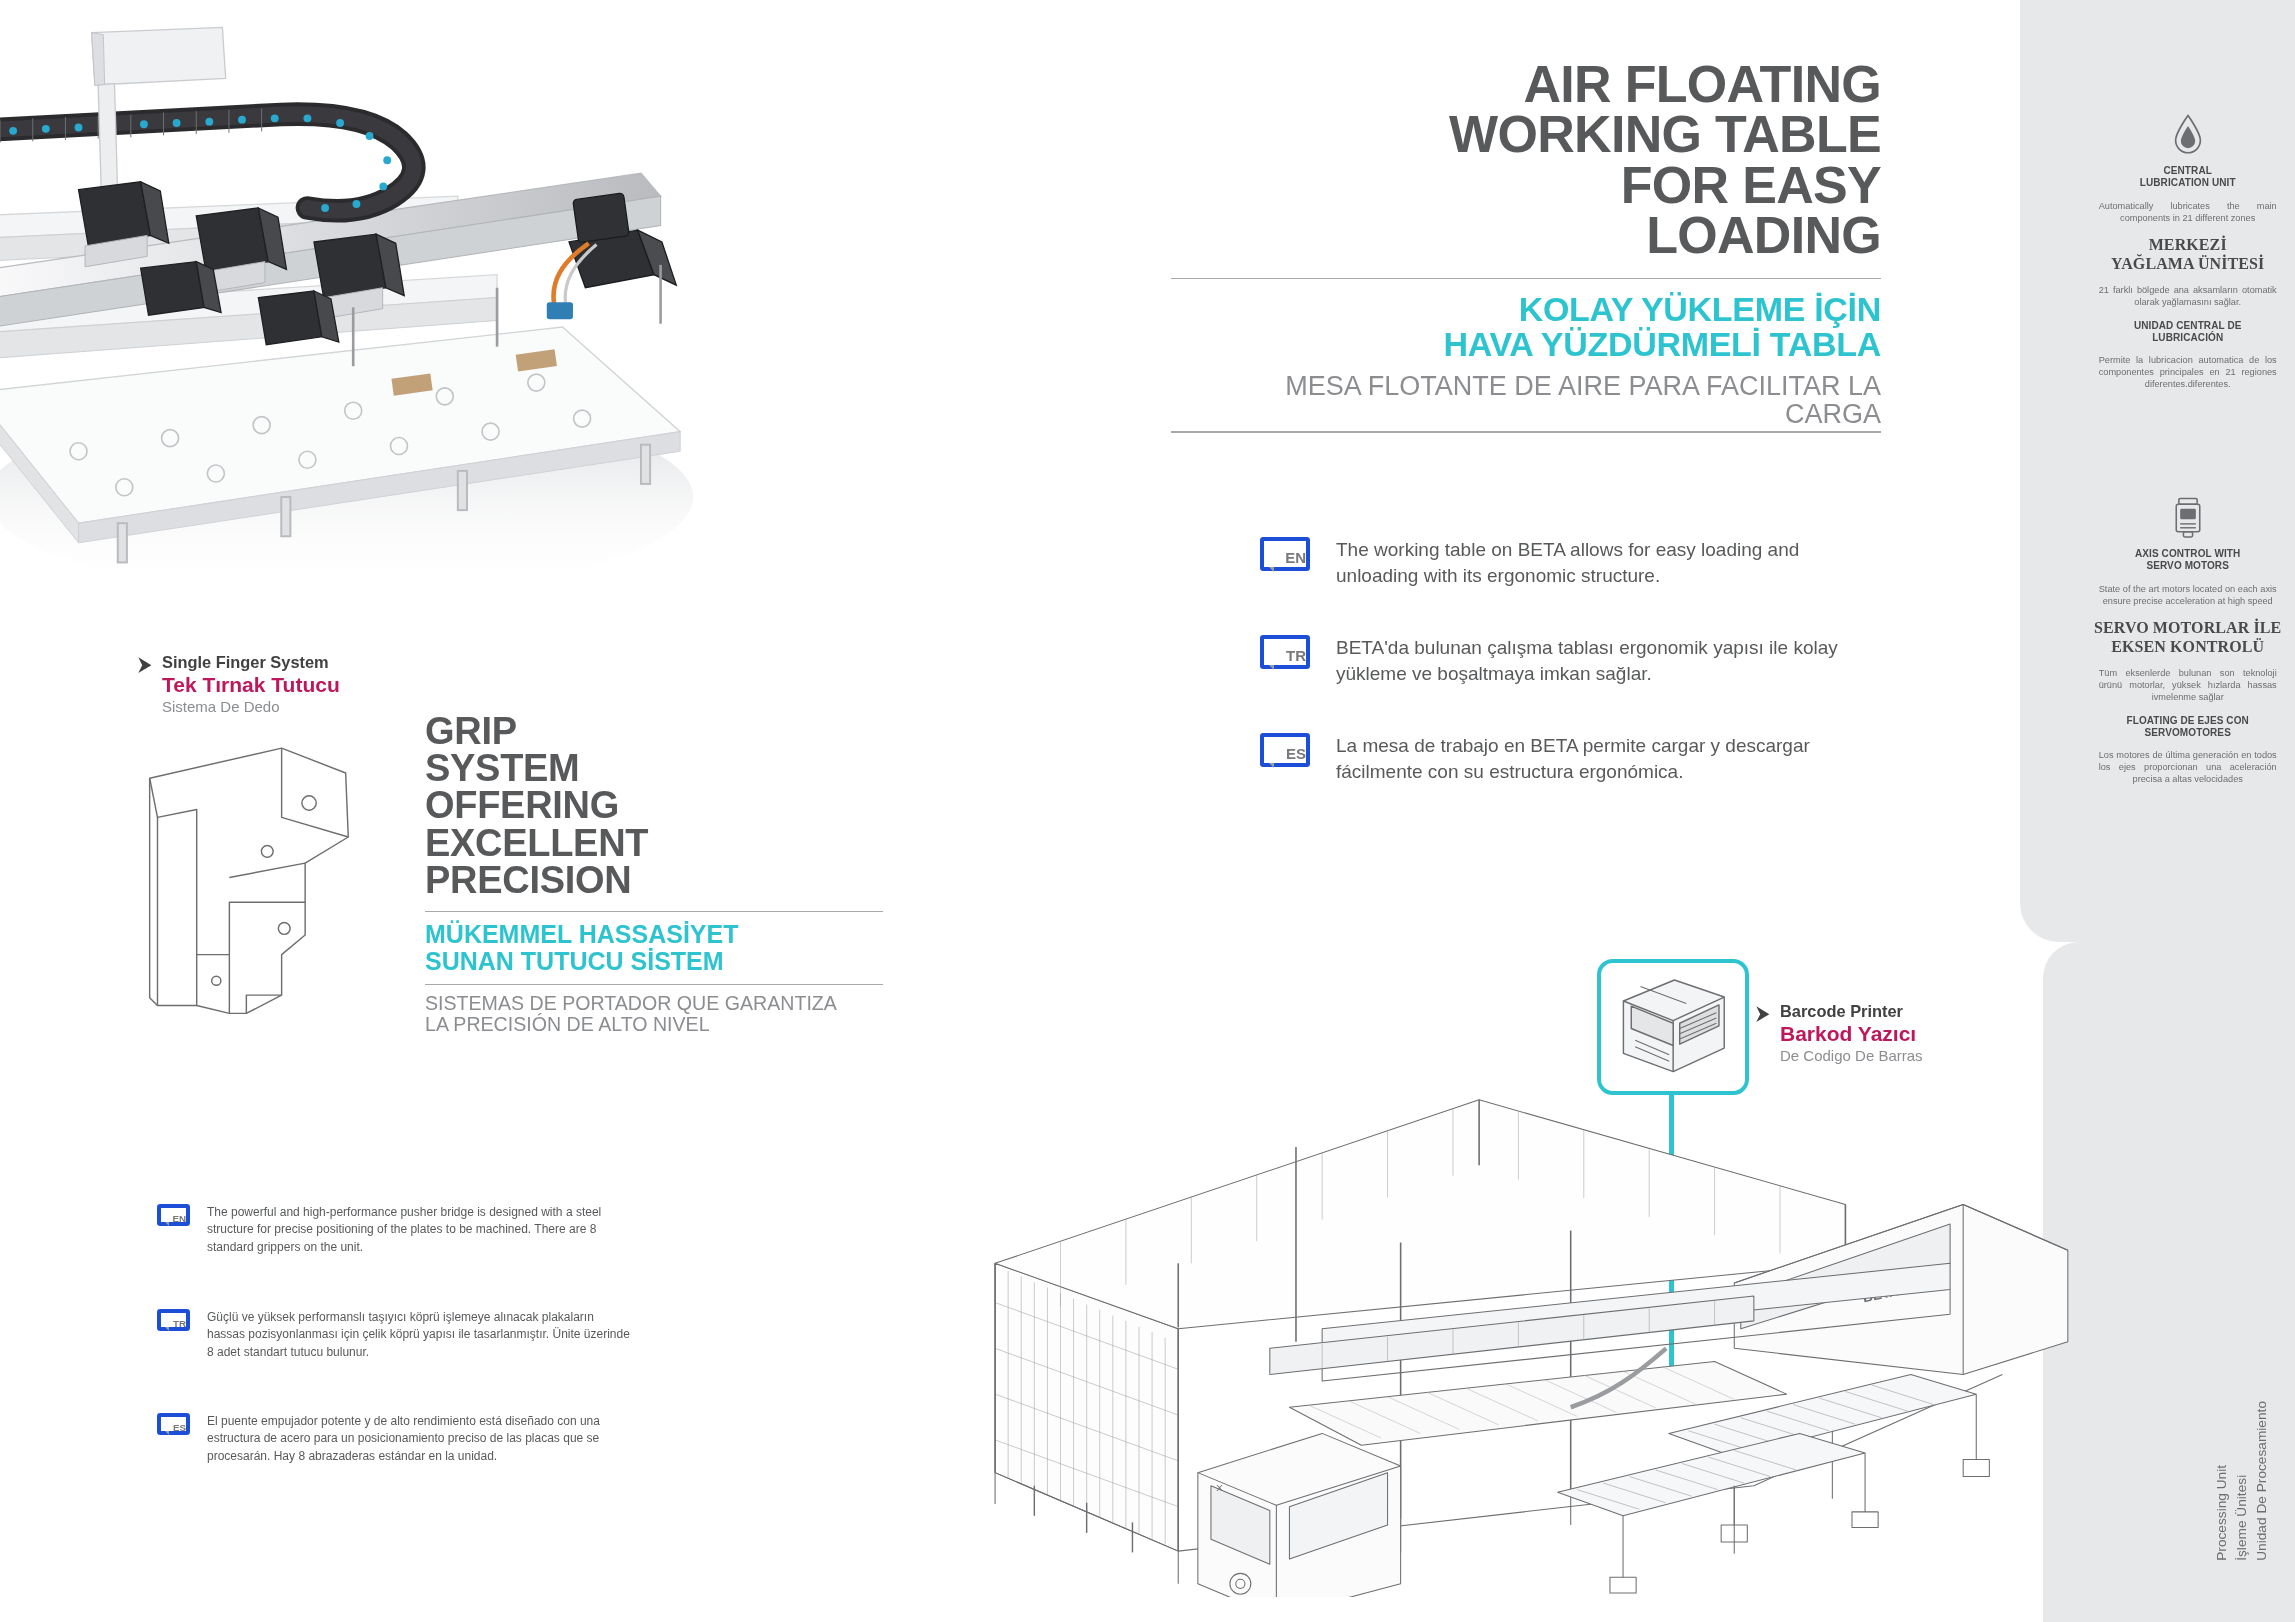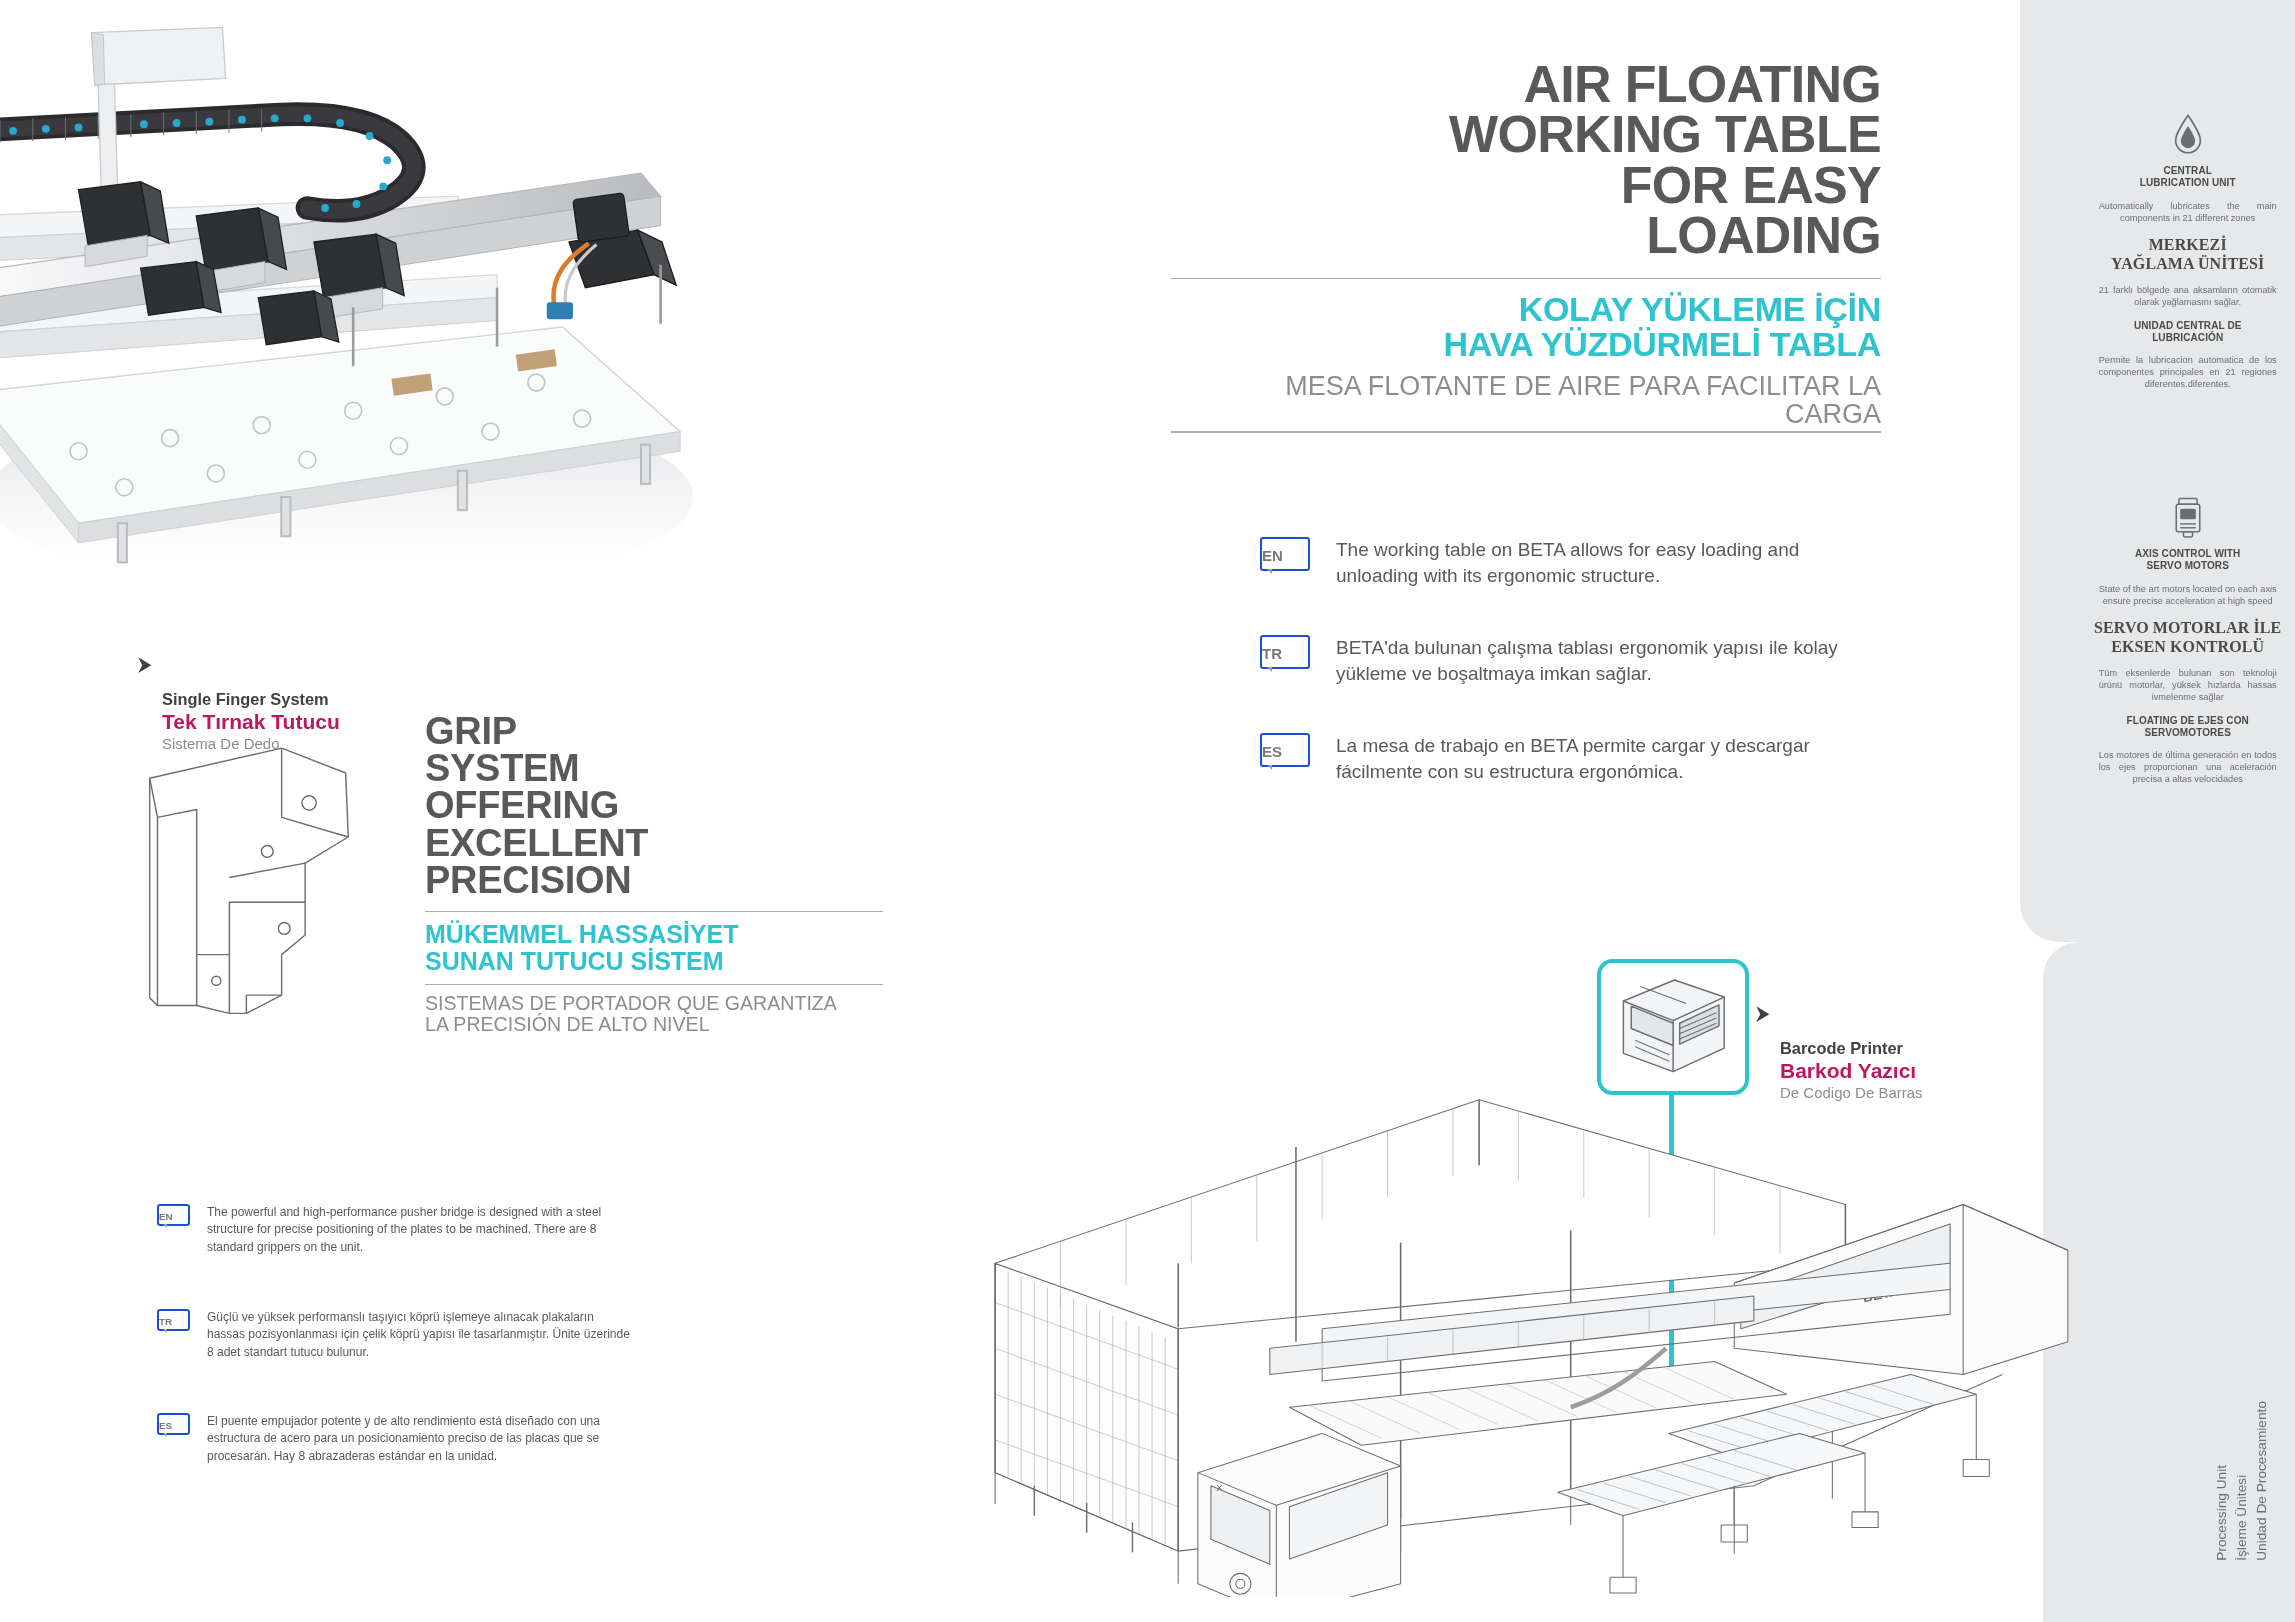--- a/index.html
+++ b/index.html
@@ -87,24 +87,24 @@
   }
 
   
   .lang-block {
     position: absolute;
     display: flex;
     align-items: flex-start;
   }
   .lang-tag {
     flex: 0 0 auto;
-    border: 2px solid #1d4ed8;
+    border: 4px solid #1d4ed8;
     border-radius: 3.3px;
     color: #77797c;
-    text-align: left;
+    text-align: right;
     position: relative;
     box-sizing: border-box;
   }
   .lang-tag::after {
     content: "";
     position: absolute;
     left: 5.2px;
     bottom: -5.2px;
     width: 0;
     height: 0;
@@ -188,21 +188,20 @@
 
   
   .callout {
     position: absolute;
   }
   .callout .line1 {
     font-size: 16.4px;
     font-weight: bold;
     color: #414042;
     line-height: 1.22;
-    margin-top: 37px;
   }
   .callout .line2 {
     font-size: 21px;
     font-weight: bold;
     color: #be185d;
     line-height: 1.22;
   }
   .callout .line3 {
     font-size: 15px;
     color: #8b8d90;

